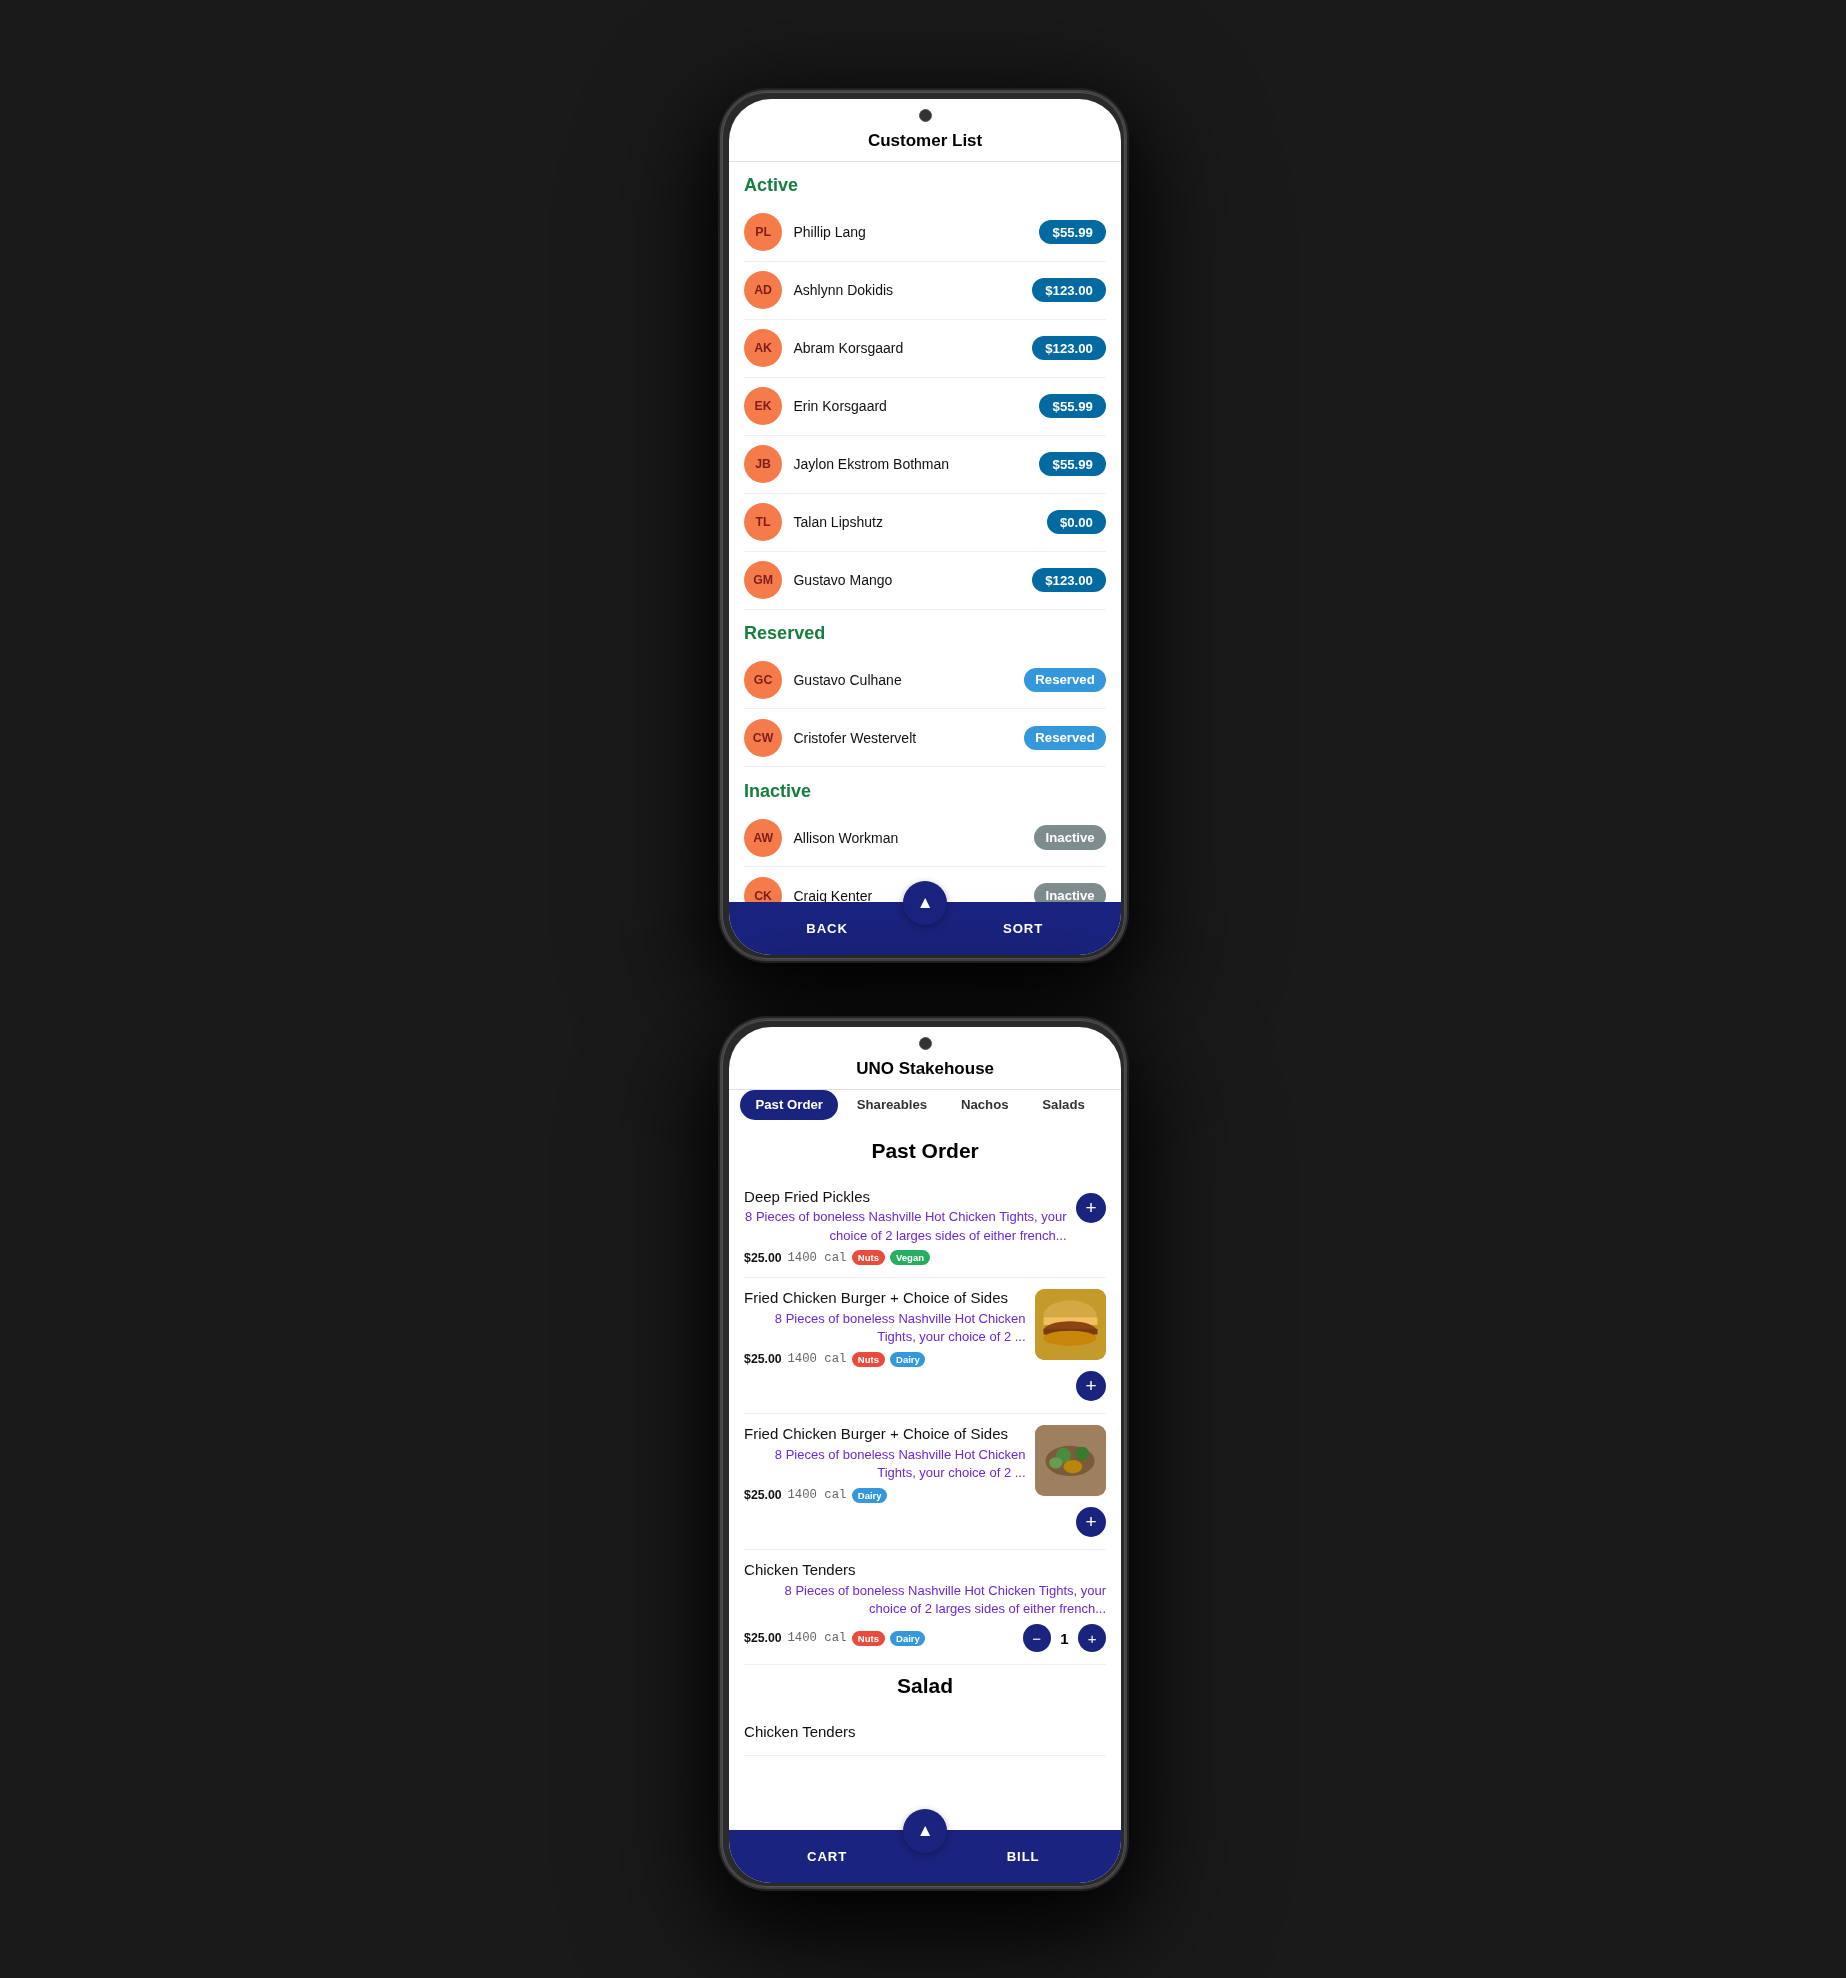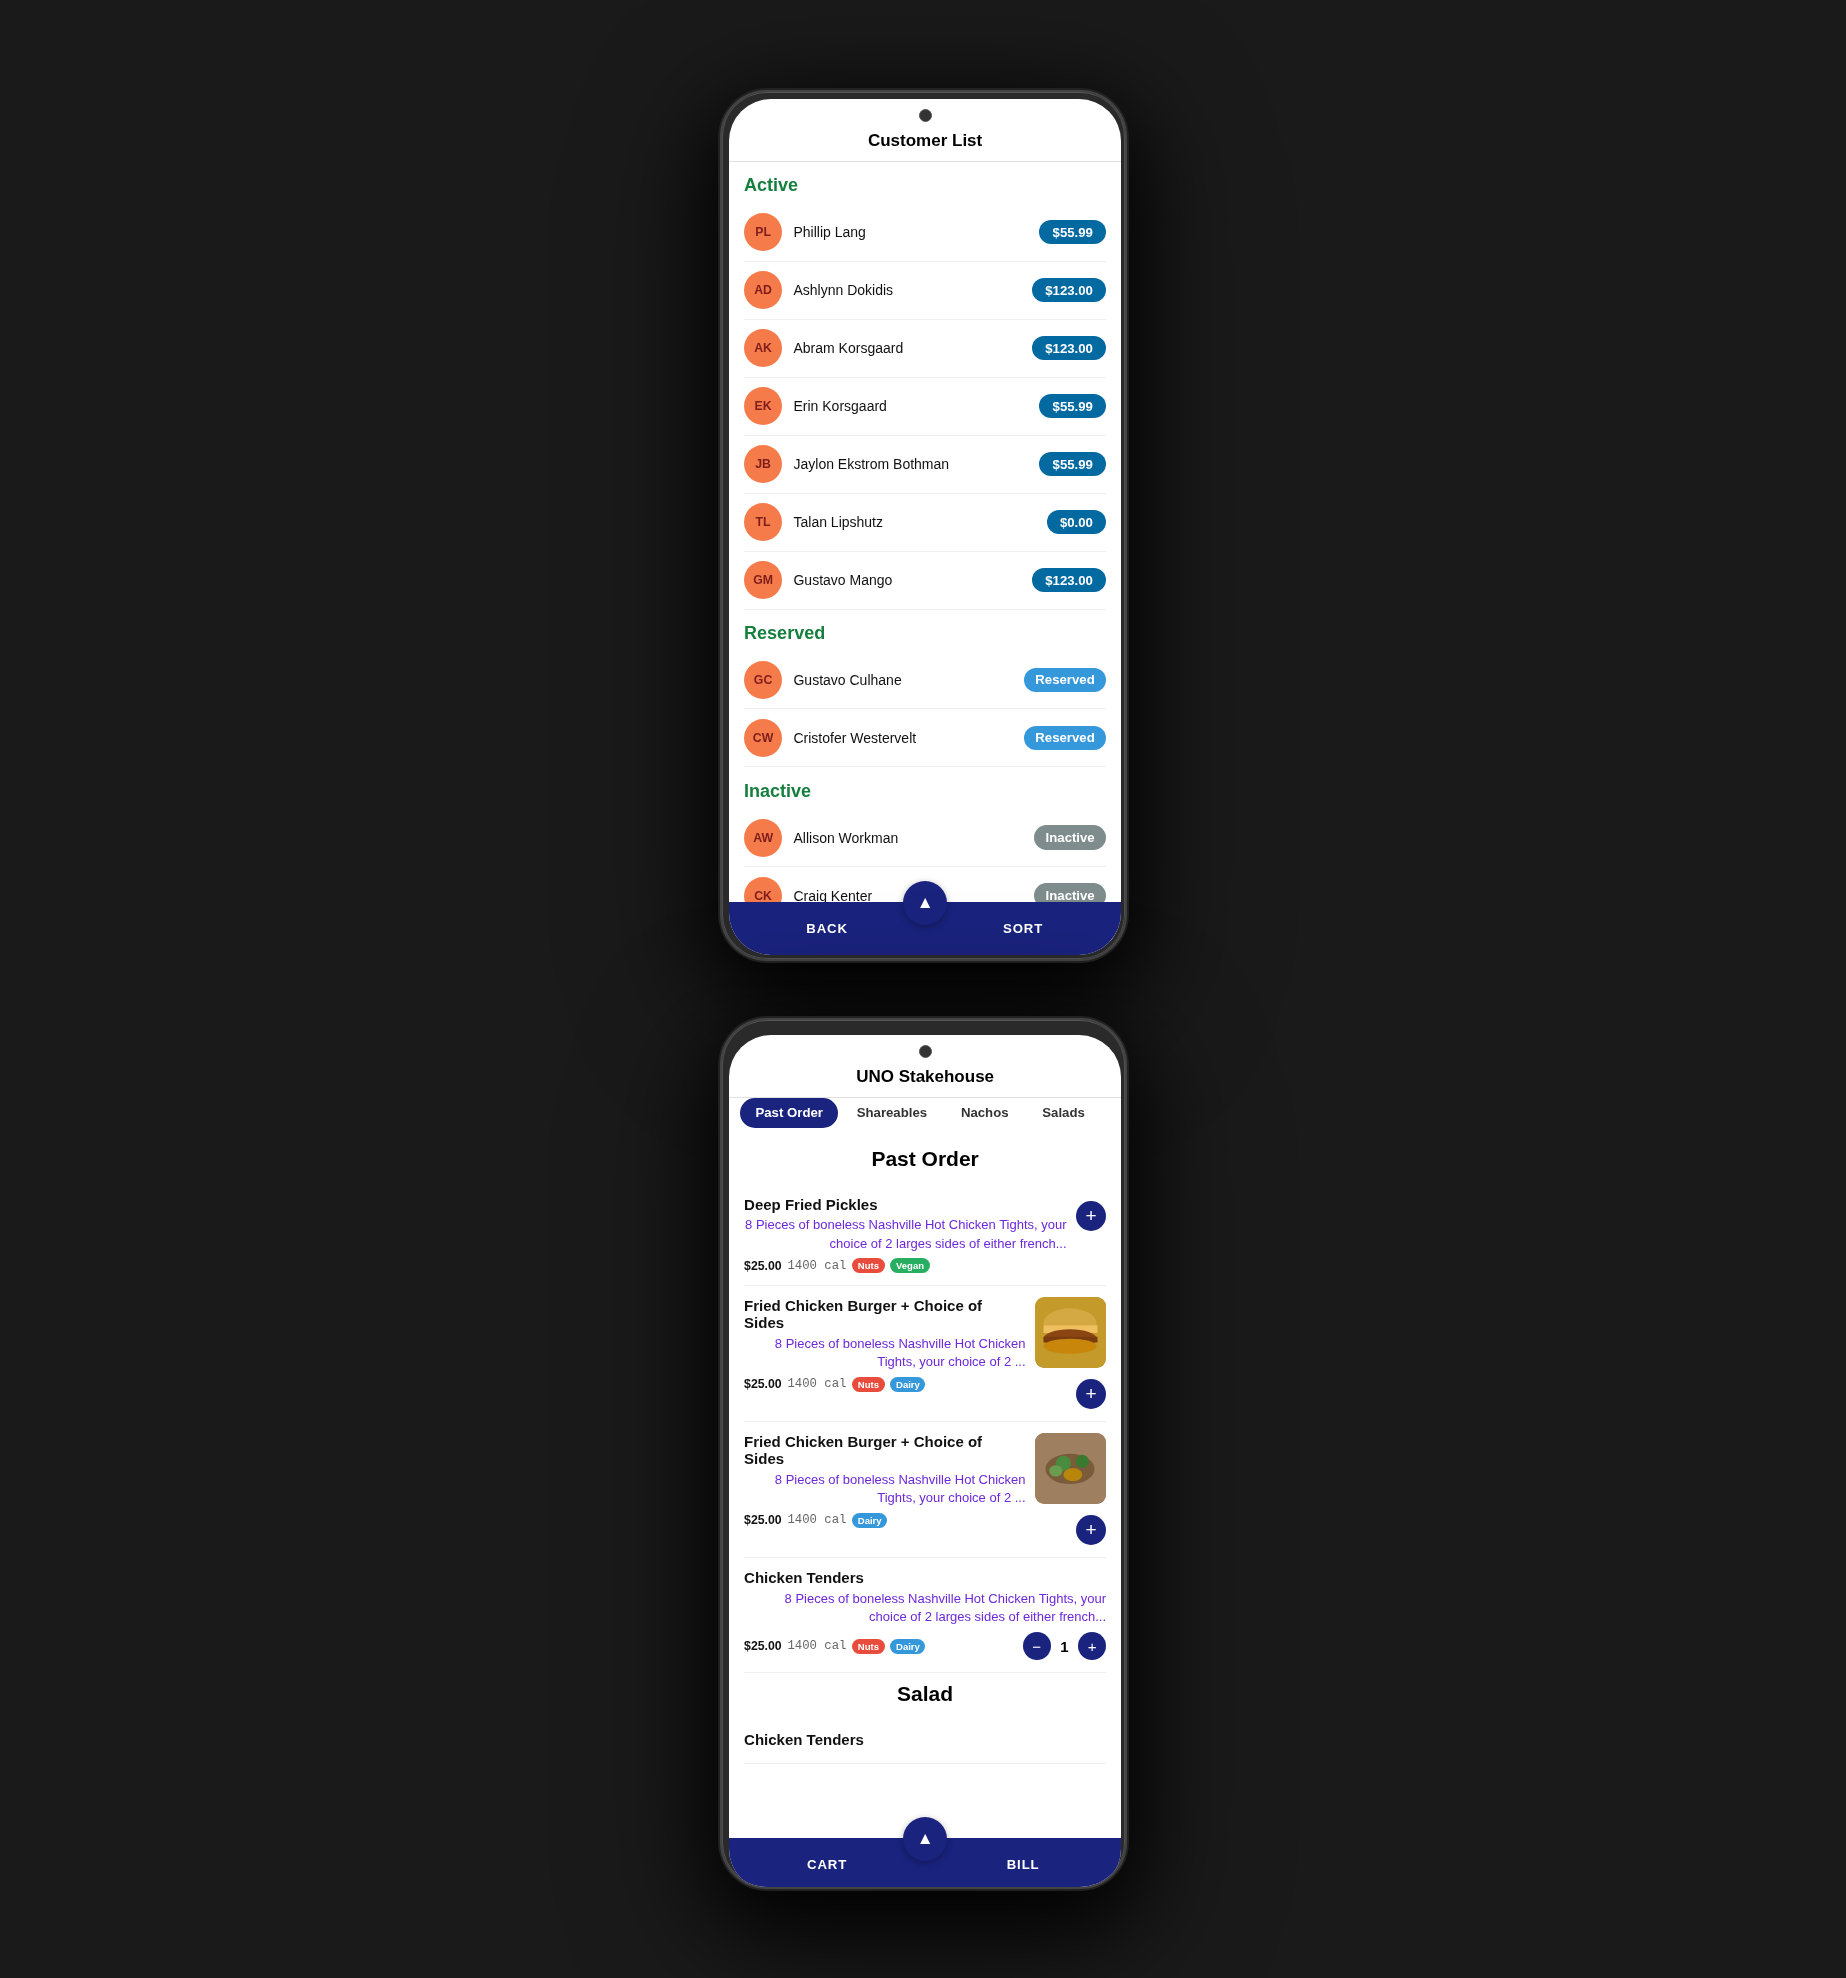--- a/index.html
+++ b/index.html
@@ -31,21 +31,21 @@
     }
     .phone-inner {
       border-radius: 42px;
       overflow: hidden;
       background: #fff;
       position: relative;
     }
     .phone-1 { width: 407px; height: 871px; padding: 7.6px; }
     .phone-1 .phone-inner { width: 392px; height: 856px; }
     .phone-2 { width: 407px; height: 871px; padding: 7.6px; }
-    .phone-2 .phone-inner { width: 392px; height: 856px; margin-top: 8px; }
+    .phone-2 .phone-inner { width: 392px; height: 856px; }
 
     
     .camera {
       width: 13.2px; height: 13.2px;
       border-radius: 50%;
       background: #333;
       border: 1.9px solid #555;
       margin: 9.5px auto 5.7px;
       display: block;
     }
@@ -198,21 +198,21 @@
     }
     .menu-item-header {
       display: flex;
       justify-content: space-between;
       align-items: flex-start;
       gap: 9.5px;
     }
     .menu-item-info { flex: 1; }
     .menu-item-name {
       font-size: 15px;
-      font-weight: 700;
+      font-weight: 400;
       color: #111;
       margin-bottom: 3.8px;
     }
     .menu-item-desc {
       font-size: 13px;
       color: #6d28d9;
       margin-bottom: 5.7px;
       line-height: 1.4;
       text-align: right;
     }

